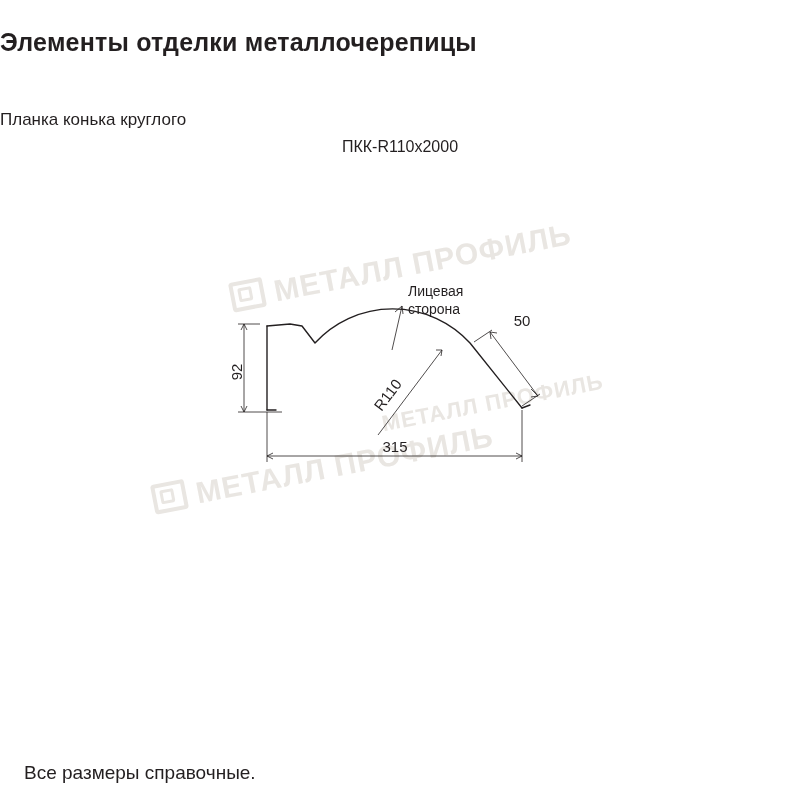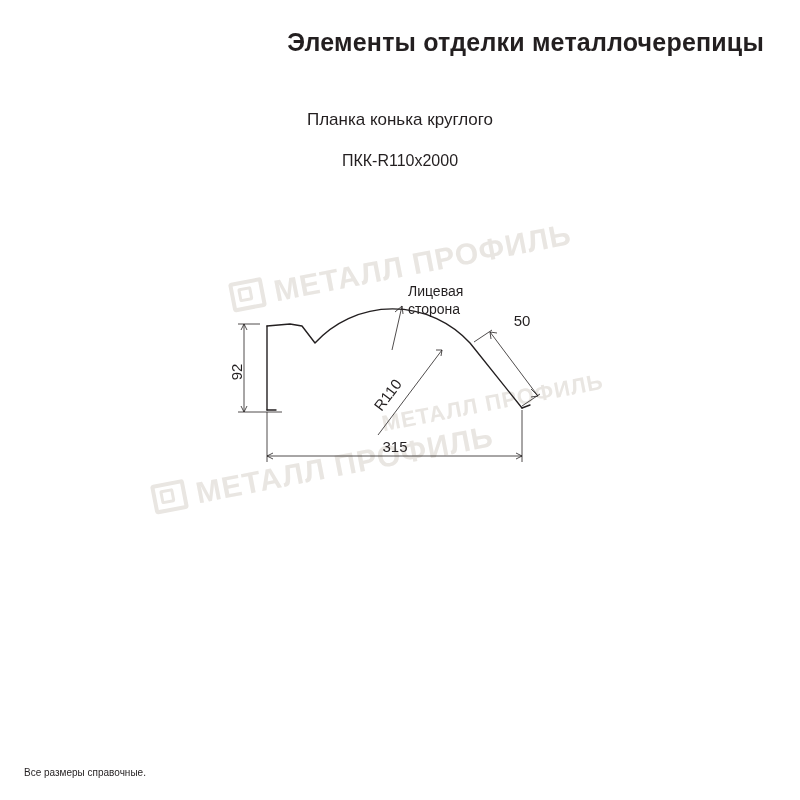--- a/index.html
+++ b/index.html
@@ -17,57 +17,55 @@
   }
   .page {
     position: absolute;
     inset: 0;
   }
   .title {
     position: absolute;
     top: 28px;
     left: 0;
     width: 736px;
-    text-align: right;
+    text-align: left;
     font-size: 25px;
     font-weight: bold;
     letter-spacing: 0.2px;
-    margin-left: 28px;
   }
   .subtitle {
     position: absolute;
     top: 110px;
     left: 0;
     width: 800px;
-    text-align: center;
     font-size: 17px;
   }
   .code {
     position: absolute;
-    top: 152px;
+    top: 138px;
     left: 0;
     width: 800px;
     text-align: center;
     font-size: 16px;
   }
   .drawing {
     position: absolute;
     top: 230px;
     left: 130px;
     width: 560px;
     height: 300px;
   }
   .drawing svg {
     display: block;
   }
   .footnotes {
     position: absolute;
     left: 24px;
     bottom: 18px;
-    font-size: 10px;
+    font-size: 19px;
     line-height: 19px;
   }
   .footnotes div {
     white-space: nowrap;
   }
   .wm {
     position: absolute;
     pointer-events: none;
     color: #e9e6e2;
     font-weight: bold;

